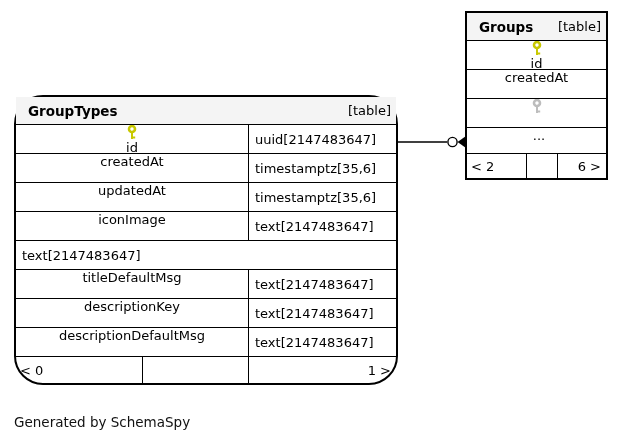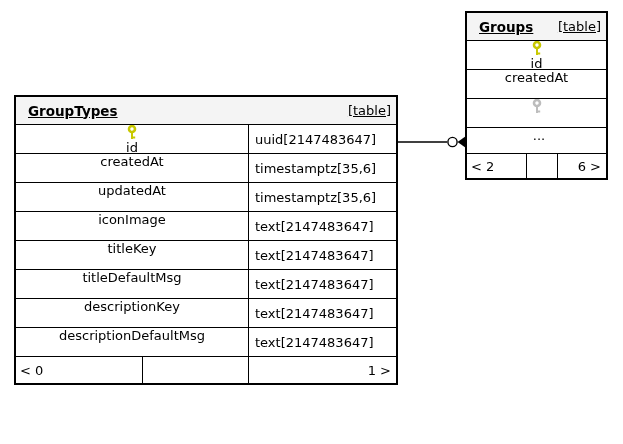--- a/index.html
+++ b/index.html
@@ -16,33 +16,32 @@
     background: #ffffff;
     overflow: hidden;
   }
   .table {
     position: absolute;
     background: #ffffff;
     border: 2px solid #000000;
     font-size: 13px;
     box-sizing: border-box;
   }
-  #table-grouptypes { left: 14px; top: 95px; width: 384px; }
+  #table-grouptypes { left: 14px; top: 95px; width: 384px; border-radius: 29px; }
   #table-groups     { left: 465px; top: 11px; width: 143px; }
 
   .thead {
     height: 28px;
     background: #f4f4f4;
     border-bottom: 1px solid #000000;
     display: flex;
     align-items: center;
     justify-content: space-between;
     padding: 0 5px 0 12px;
     box-sizing: border-box;
-    text-decoration: underline;
   }
   .tname { font-weight: bold; font-size: 13.5px; }
   .badge { font-size: 13px; text-align: center; }
 
   .row {
     height: 29px;
     display: flex;
     align-items: stretch;
     border-bottom: 1px solid #000000;
     box-sizing: border-box;
@@ -130,24 +129,20 @@
 
     <div class="row">
       <div class="ncell">
         <span class="gutter"></span>
         <span>iconImage</span>
       </div>
       <div class="tcell">text[2147483647]</div>
     </div>
 
     <div class="row">
-      <div class="ncell">
-        <span class="gutter"></span>
-        <span>titleKey</span>
-      </div>
       <div class="tcell">text[2147483647]</div>
     </div>
 
     <div class="row">
       <div class="ncell">
         <span class="gutter"></span>
         <span>titleDefaultMsg</span>
       </div>
       <div class="tcell">text[2147483647]</div>
     </div>
@@ -224,13 +219,14 @@
       <div class="fcell f-right">6 &gt;</div>
     </div>
   </div>
 
   <svg id="fk-connector" viewBox="0 0 67 18">
     <line x1="0" y1="9" x2="49" y2="9" stroke="#000000" stroke-width="1.4"></line>
     <circle cx="54.5" cy="9" r="4.6" fill="#ffffff" stroke="#000000" stroke-width="1.4"></circle>
     <polygon points="59.5,9 67,3.8 67,14.2" fill="#000000"></polygon>
   </svg>
 
+  <div id="generated-by">Generated by SchemaSpy</div>
 </div>
 
 </body></html>

